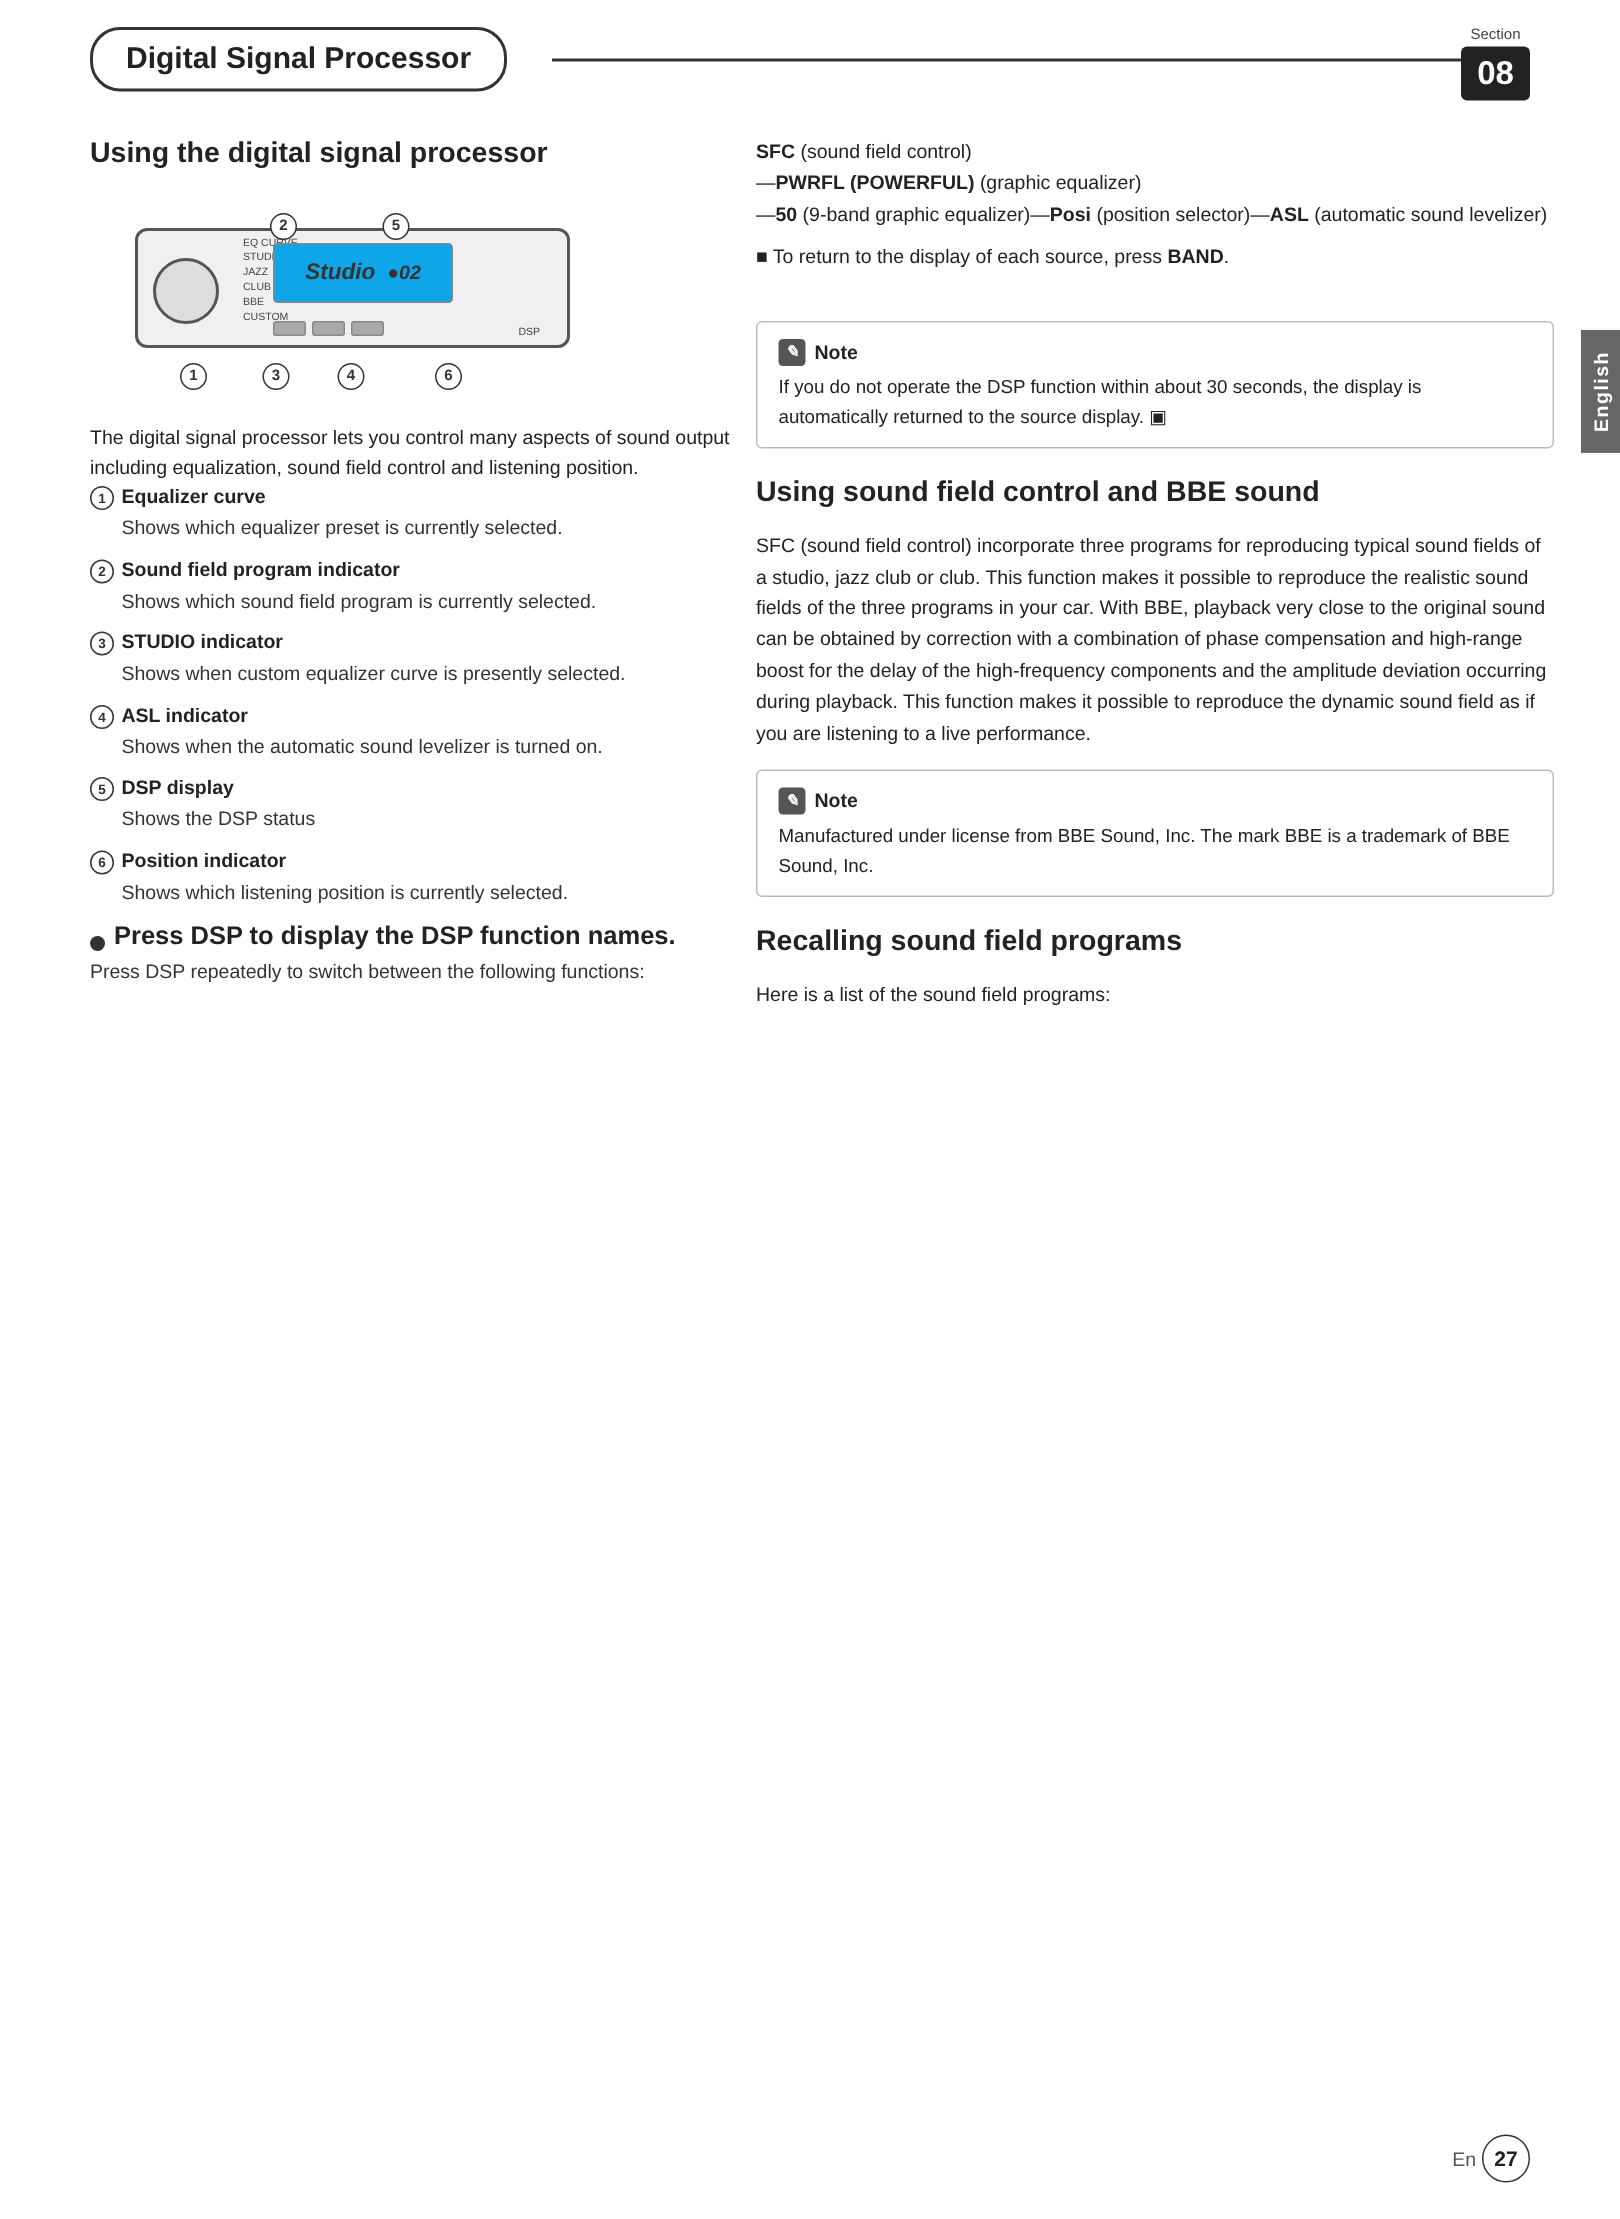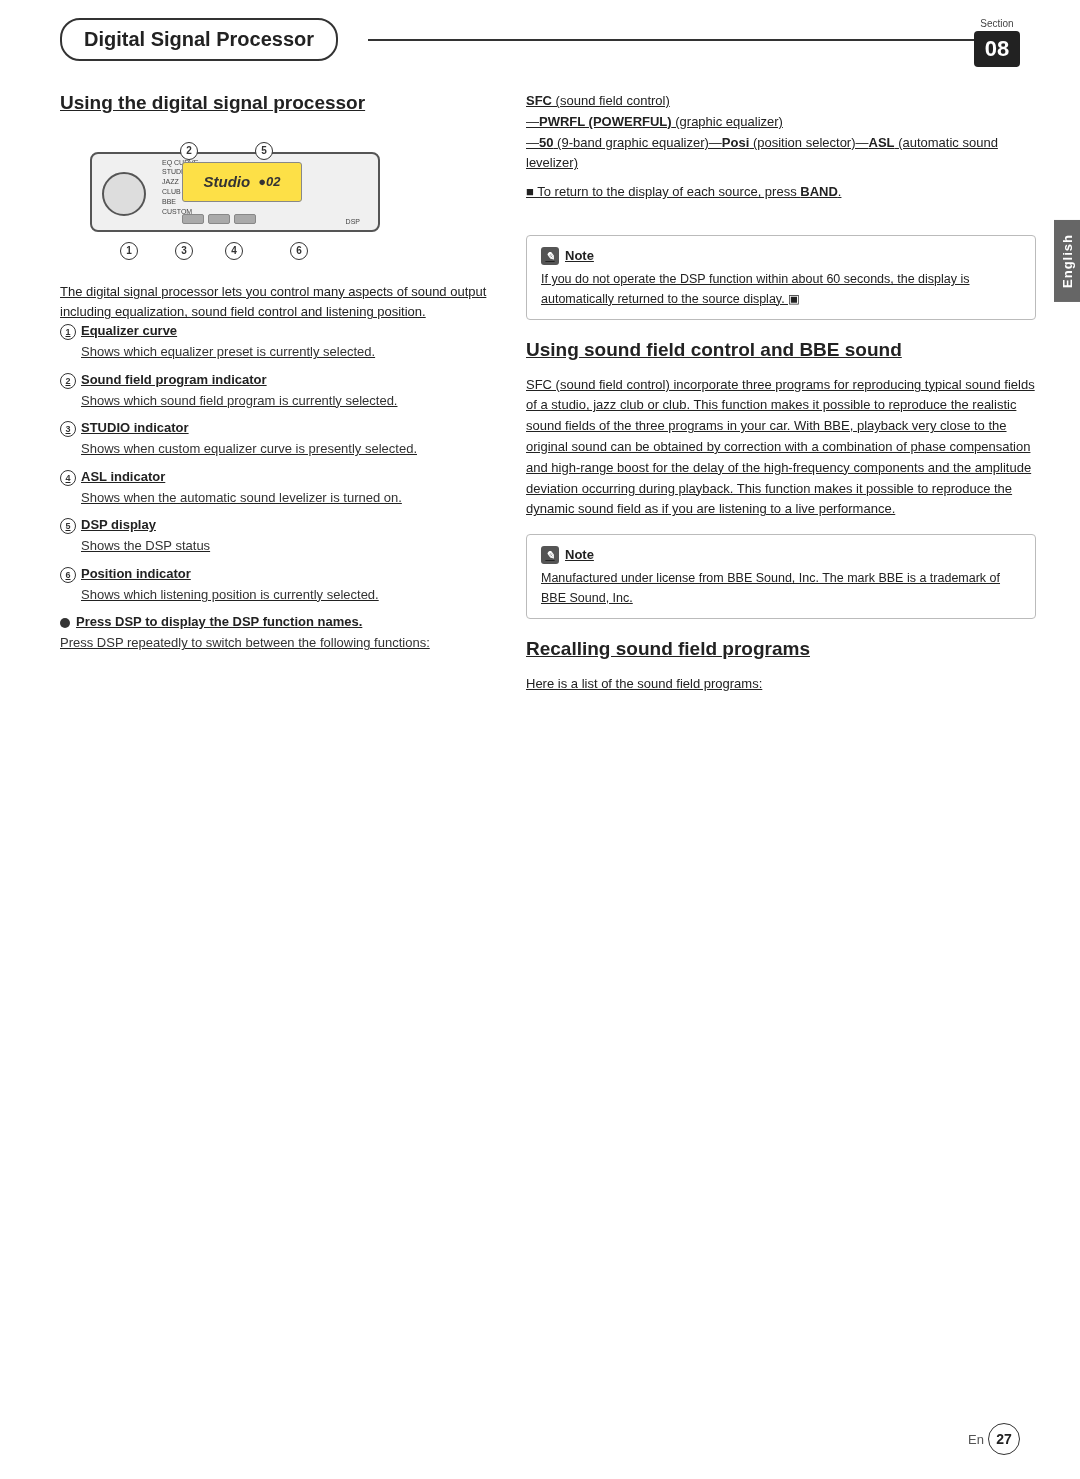--- a/index.html
+++ b/index.html
@@ -83,22 +83,21 @@
       flex: 1;
       height: 2px;
       background: #333;
       margin-left: 10px;
     }
 
     
     .content {
       display: flex;
       padding: 30px 44px 40px 60px;
-      gap: 36px;
-      text-decoration: underline;
+      gap: 14px;
     }
 
     
     .left-col {
       flex: 0 0 430px;
       max-width: 430px;
     }
 
     
     .right-col {
@@ -130,21 +129,21 @@
       border-radius: 8px;
       background: #f0f0f0;
       overflow: hidden;
     }
     .device-screen {
       position: absolute;
       top: 8px;
       left: 90px;
       width: 120px;
       height: 40px;
-      background: #fde047;
+      background: #0ea5e9;
       border: 1.5px solid #888;
       border-radius: 3px;
       display: flex;
       align-items: center;
       justify-content: center;
       font-size: 18px;
       font-weight: bold;
       color: #333;
       font-style: italic;
     }
@@ -249,24 +248,24 @@
       line-height: 1.5;
       padding-left: 21px;
       color: #333;
     }
 
     
     .bullet-item {
       margin-bottom: 8px;
     }
     .bullet-title {
-      font-size: 13px;
-      font-weight: bold;
-      display: flex;
-      align-items: center;
+      font-size: 17px;
+      font-weight: bold;
+      display: flex;
+      align-items: flex-end;
       gap: 6px;
     }
     .bullet-dot {
       width: 10px;
       height: 10px;
       border-radius: 50%;
       background: #333;
       flex-shrink: 0;
       margin-top: 3px;
     }
@@ -487,21 +486,21 @@
         <p>—<b>PWRFL (POWERFUL)</b> (graphic equalizer)</p>
         <p>—<b>50</b> (9-band graphic equalizer)—<b>Posi</b> (position selector)—<b>ASL</b> (automatic sound levelizer)</p>
         <p style="margin-top:8px;">■ To return to the display of each source, press <b>BAND</b>.</p>
       </div>
 
       <div class="note-box">
         <div class="note-title">
           <div class="note-icon">✎</div>
           <span>Note</span>
         </div>
-        <span>If you do not operate the DSP function within about 60 seconds, the display is automatically returned to the source display. ▣</span>
+        <span>If you do not operate the DSP function within about 30 seconds, the display is automatically returned to the source display. ▣</span>
       </div>
 
       <h2 class="right-section-title">Using sound field control and BBE sound</h2>
       <p class="right-para">SFC (sound field control) incorporate three programs for reproducing typical sound fields of a studio, jazz club or club. This function makes it possible to reproduce the realistic sound fields of the three programs in your car. With BBE, playback very close to the original sound can be obtained by correction with a combination of phase compensation and high-range boost for the delay of the high-frequency components and the amplitude deviation occurring during playback. This function makes it possible to reproduce the dynamic sound field as if you are listening to a live performance.</p>
 
       <div class="note-box">
         <div class="note-title">
           <div class="note-icon">✎</div>
           <span>Note</span>
         </div>

